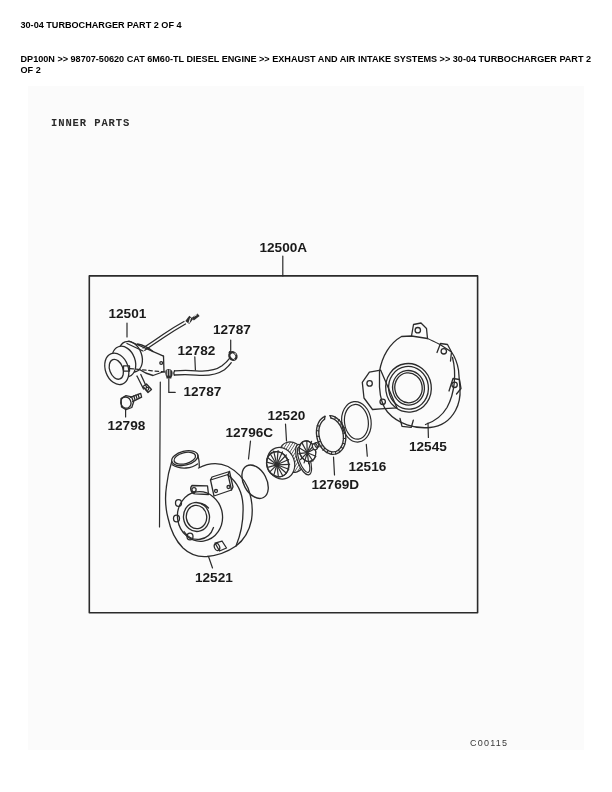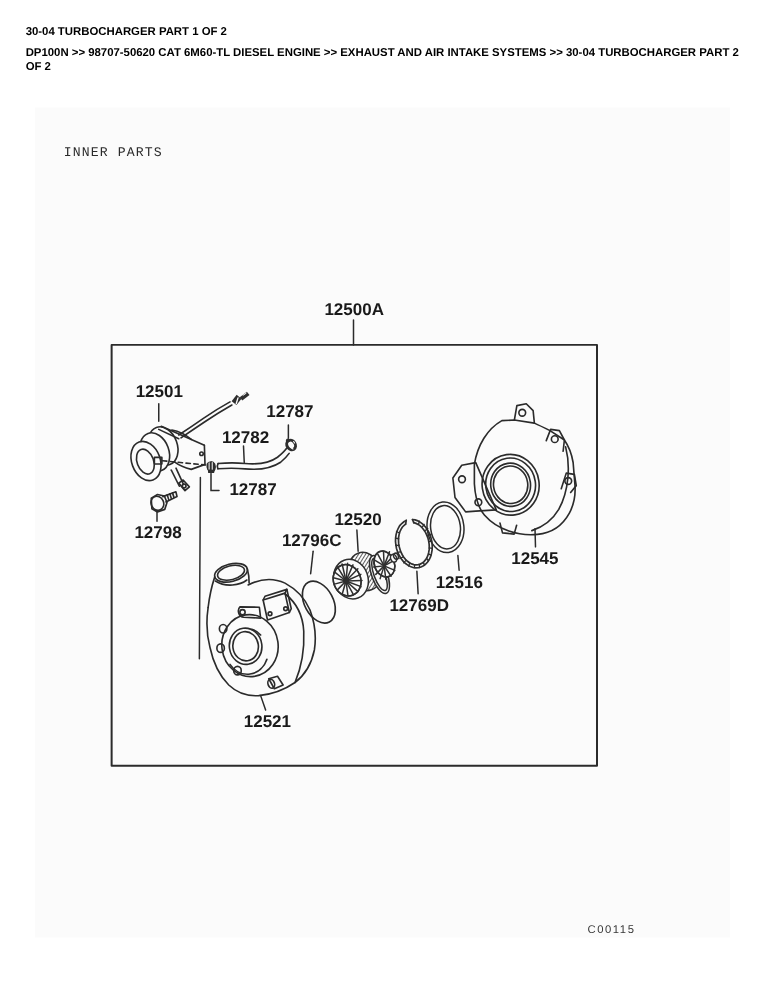--- a/index.html
+++ b/index.html
@@ -1,29 +1,29 @@
 <!DOCTYPE html>
 <html><head>
 <meta charset="utf-8">
 <style>
 html,body{margin:0;padding:0;}
 body{width:612px;height:792px;background:#fff;position:relative;overflow:hidden;
      font-family:"Liberation Sans",sans-serif;}
 .hdr{position:absolute;left:20.5px;font-weight:bold;color:#000;font-size:9.1px;}
 .scan{position:absolute;left:28px;top:86px;width:556px;height:664px;background:#fbfbfb;}
 .inner{position:absolute;left:51px;top:117px;font-family:"Liberation Mono",monospace;
-       font-size:10.5px;font-weight:normal;letter-spacing:0.9px;color:#2a2a2a;}
+       font-size:10.5px;font-weight:bold;letter-spacing:0.9px;color:#2a2a2a;}
 .code{position:absolute;left:470px;top:737.5px;font-family:"Liberation Sans",sans-serif;
       font-size:9px;font-weight:normal;letter-spacing:1.25px;color:#383838;}
 svg{position:absolute;left:0;top:0;}
 </style>
 </head>
 <body>
-<div class="hdr" style="top:19.5px">30-04 TURBOCHARGER PART 1 OF 2</div>
-<div class="hdr" style="top:37px;line-height:11px;white-space:nowrap">DP100N &gt;&gt; 98707-50620 CAT 6M60-TL DIESEL ENGINE &gt;&gt; EXHAUST AND AIR INTAKE SYSTEMS &gt;&gt; 30-04 TURBOCHARGER PART 2<br>OF 2</div>
+<div class="hdr" style="top:19.5px">30-04 TURBOCHARGER PART 2 OF 4</div>
+<div class="hdr" style="top:54px;line-height:11px;white-space:nowrap">DP100N &gt;&gt; 98707-50620 CAT 6M60-TL DIESEL ENGINE &gt;&gt; EXHAUST AND AIR INTAKE SYSTEMS &gt;&gt; 30-04 TURBOCHARGER PART 2<br>OF 2</div>
 <div class="scan"></div>
 <div class="inner">INNER PARTS</div>
 <div class="code">C00115</div>
 <svg width="612" height="792" viewBox="0 0 612 792">
 <g fill="none" stroke="#2b2b2b" stroke-width="1.2" stroke-linecap="round" stroke-linejoin="round">
 
 <rect x="89.3" y="275.9" width="388.3" height="336.8" stroke-width="1.6"></rect>
 
 <line x1="282.8" y1="256" x2="282.8" y2="275.9"></line>
 </g>

